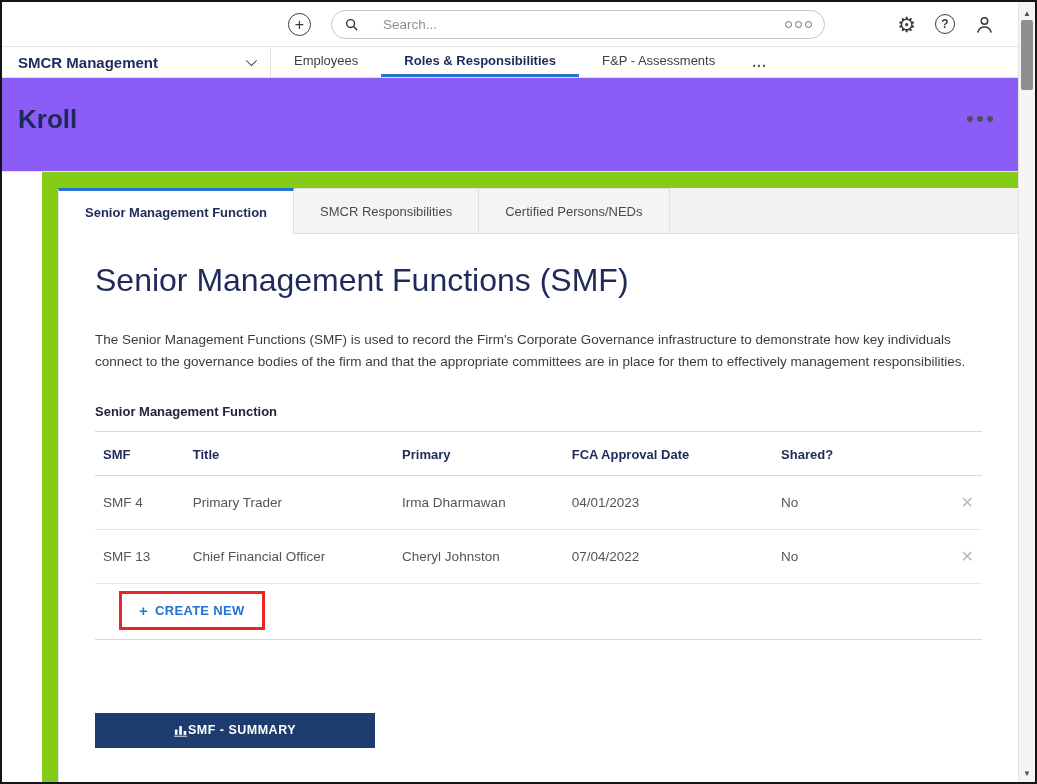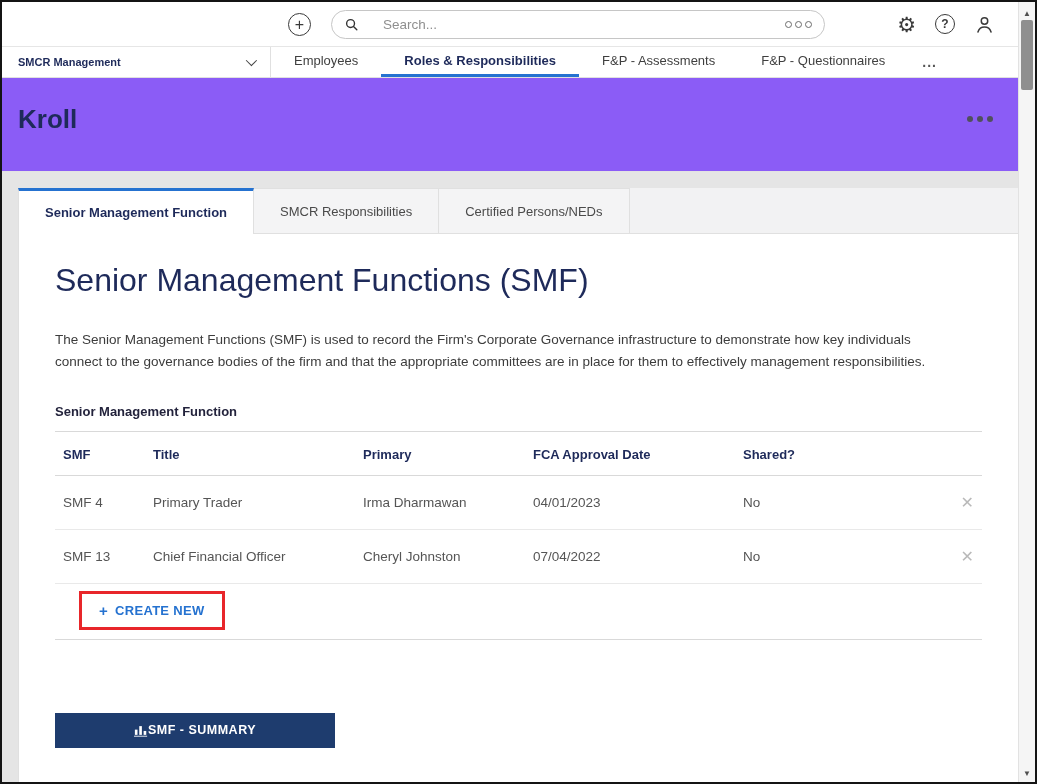--- a/index.html
+++ b/index.html
@@ -56,21 +56,21 @@
   
   .navrow {
     height: 31px; display: flex; align-items: stretch;
     border-bottom: 1px solid #e0e0e0; background: #fff;
   }
   .app-select {
     width: 269px; flex: none;
     display: flex; align-items: center; justify-content: space-between;
     padding: 0 16px; border-right: 1px solid #e0e0e0; cursor: pointer;
   }
-  .app-select .app-title { font-size: 11px; font-weight: 700; color: #1e2a5a; }
+  .app-select .app-title { font-size: 15px; font-weight: 700; color: #1e2a5a; }
   .chev {
     width: 8px; height: 8px;
     border-right: 1.8px solid #444; border-bottom: 1.8px solid #444;
     transform: rotate(45deg) translateY(-2px);
   }
   .nav-tabs { display: flex; align-items: stretch; }
   .nav-tab {
     padding: 0 23px; display: flex; align-items: center;
     font-size: 13px; color: #3f3f3f; cursor: pointer;
     border-bottom: 3px solid transparent;
@@ -82,21 +82,21 @@
   .pagehead {
     height: 94px; background: #8b5cf6;
     border-bottom: 1px solid #e3e3e3;
     position: relative; padding: 26px 16px 0;
   }
   .pagehead h1 { font-size: 26px; font-weight: 700; color: #1e2a5a; }
   .page-dots { position: absolute; right: 42px; top: 38px; display: flex; gap: 4px; cursor: pointer; background:none; border:none; }
   .page-dots i { width: 6px; height: 6px; border-radius: 50%; background: #50505c; display: block; }
 
   
-  .main { background: #e5e5e5; height: 610px; padding: 16px 16px 0; }
+  .main { background: #84cc16; height: 610px; padding: 16px 16px 0; margin-left: 40px; }
 
   .tabstrip { display: flex; align-items: stretch; height: 46px; margin-bottom: -1px; position: relative; z-index: 2; }
   .ctab { padding: 0 26px; display: flex; align-items: center; font-size: 13px; cursor: pointer; }
   .ctab.active {
     background: #fff; border: 1px solid #e0e0e0; border-bottom: none;
     border-top: 3px solid #2572d0;
     font-weight: 700; color: #1e2a5a;
   }
   .ctab.inactive { background: #f4f4f5; border: 1px solid #e0e0e0; border-left: none; color: #4a4a4a; }
   .tab-filler { flex: 1; background: #f2f2f3; border-bottom: 1px solid #e0e0e0; }
@@ -186,21 +186,20 @@
 
   <nav class="navrow">
     <div class="app-select">
       <span class="app-title">SMCR Management</span>
       <span class="chev"></span>
     </div>
     <div class="nav-tabs">
       <div class="nav-tab">Employees</div>
       <div class="nav-tab active">Roles &amp; Responsibilities</div>
       <div class="nav-tab">F&amp;P - Assessments</div>
-      <div class="nav-tab">F&amp;P - Questionnaires</div>
       <div class="nav-overflow">...</div>
     </div>
   </nav>
 
   <div class="pagehead">
     <h1>Kroll</h1>
     <button class="page-dots">
         <i></i>
         <i></i>
         <i></i>

